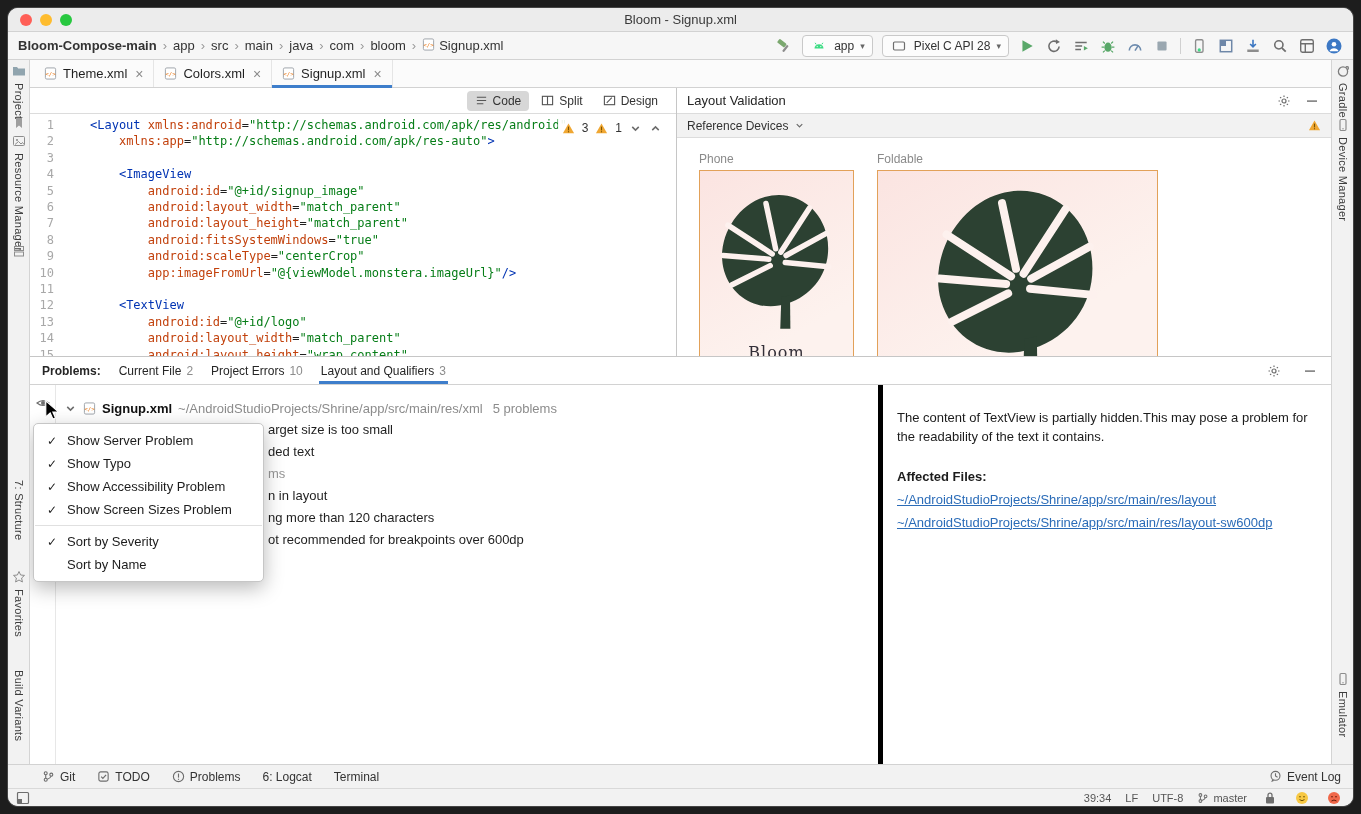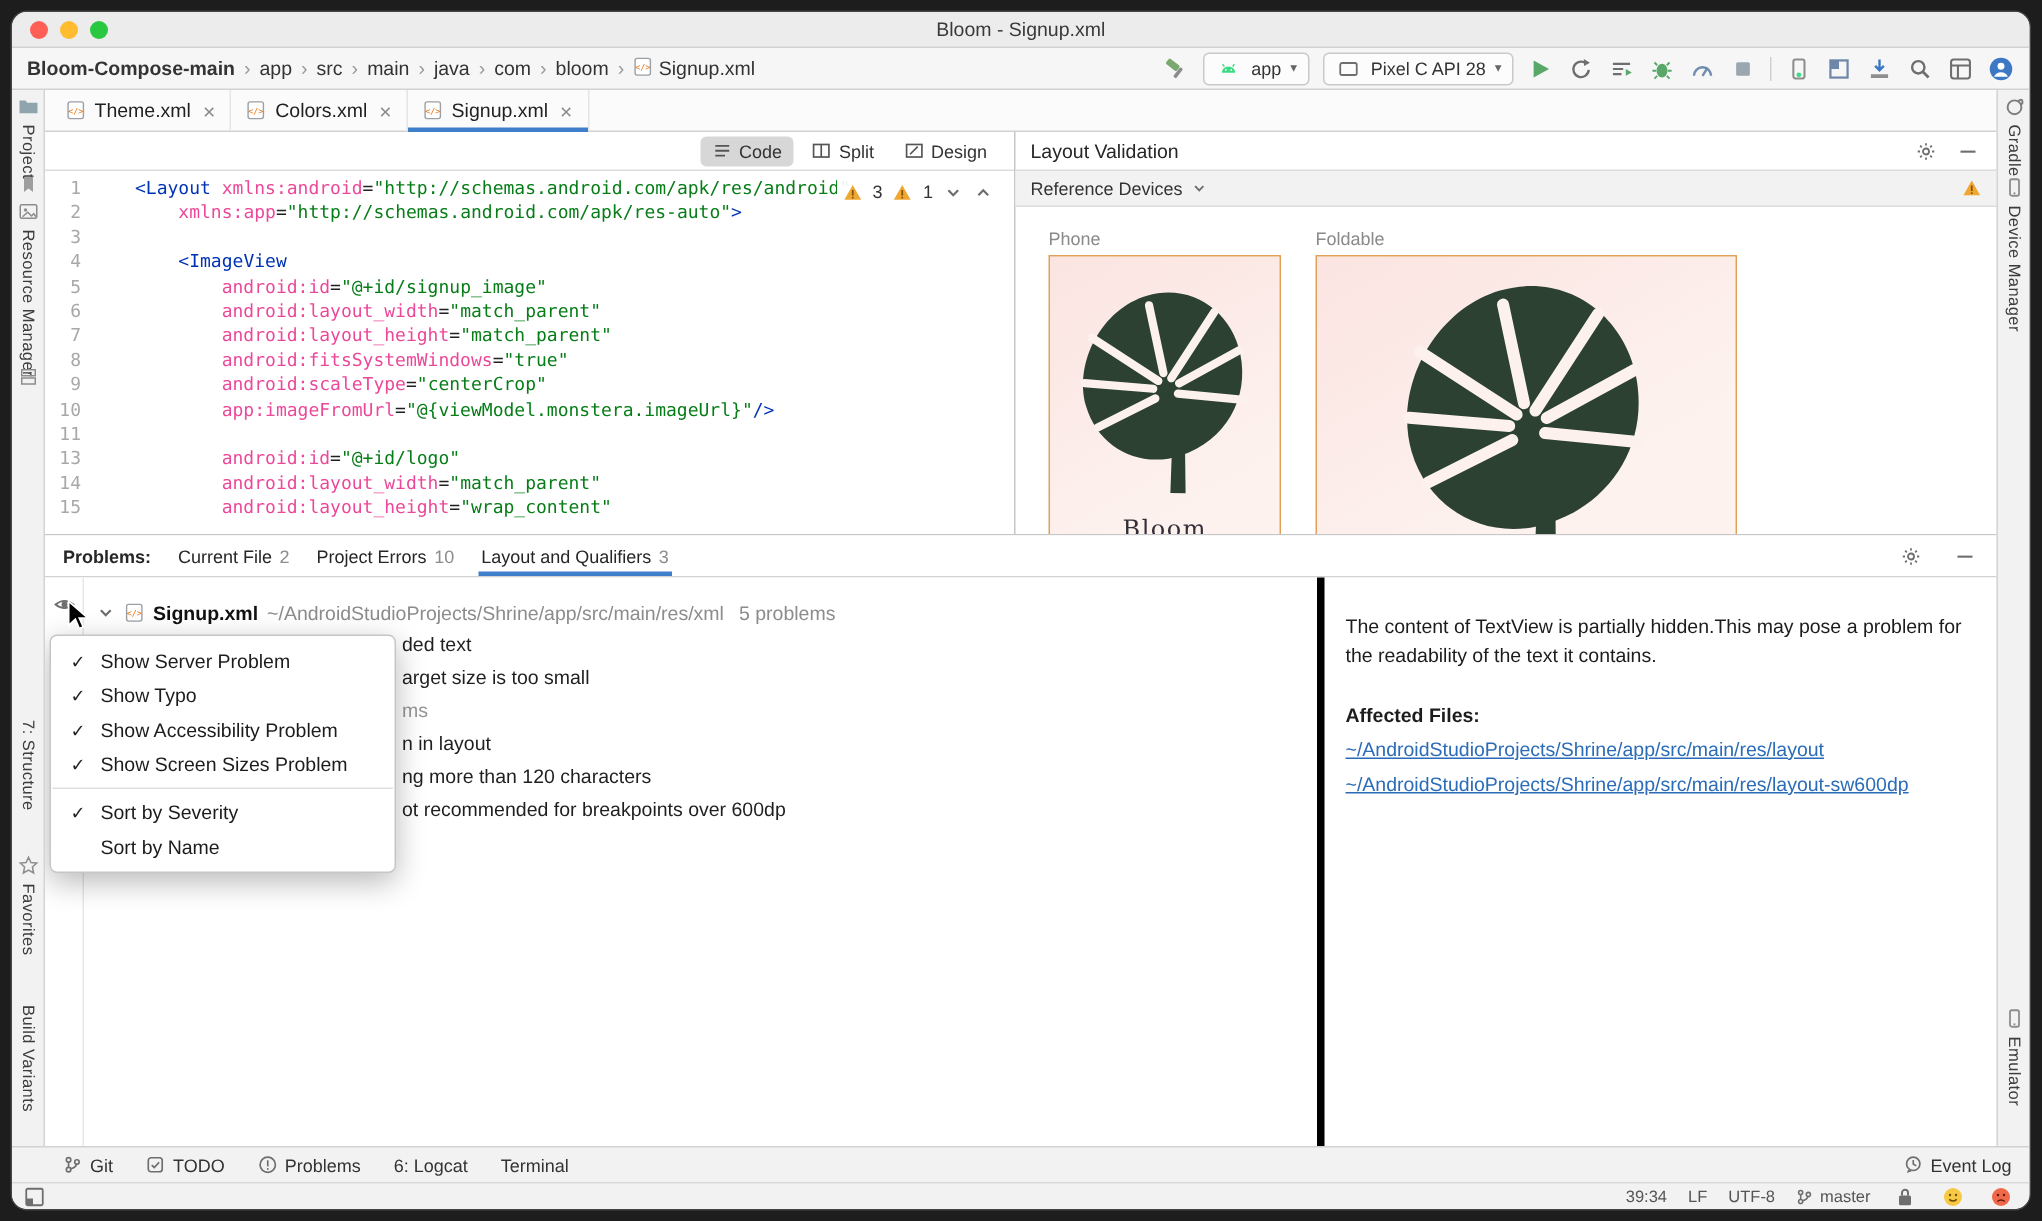--- a/index.html
+++ b/index.html
@@ -49,21 +49,21 @@
   .editor-toolbar{height:26px;flex:none;border-bottom:1px solid #dcdcdc;display:flex;align-items:center;
                   justify-content:flex-end;padding-right:10px;gap:4px;background:#fff}
   .mode-btn{display:flex;align-items:center;gap:5px;height:20px;padding:0 8px;border-radius:4px;font-size:12px;color:#333}
   .mode-btn.selected{background:#d7d7d7}
   .mode-btn svg{width:13px;height:13px}
   .code{flex:1;overflow:hidden;font-family:"DejaVu Sans Mono","Liberation Mono",monospace;
         font-size:12px;line-height:16.4px;padding-top:3px}
   .code-line{display:flex}
   .ln{flex:0 0 36px;text-align:right;padding-right:12px;color:#a8a8a8}
   .lc{white-space:pre;padding-left:24px}
-  .seg-tag{color:#0033b3}.seg-attr{color:#ec4899}.seg-str{color:#067d17}.seg-pl{color:#202020}
+  .seg-tag{color:#0033b3}.seg-attr{color:#c2410c}.seg-str{color:#067d17}.seg-pl{color:#202020}
   .warn-widget{position:absolute;top:31px;right:10px;display:flex;align-items:center;gap:7px;
                font-size:12px;color:#333;background:rgba(255,255,255,.92);padding:2px 4px}
   .warn-widget svg{width:13px;height:13px}
   
   .validation{flex:1;background:#fff;border-left:1px solid #c6c6c6;display:flex;flex-direction:column;min-width:0}
   .vheader{height:26px;flex:none;border-bottom:1px solid #dcdcdc;display:flex;align-items:center;
            padding:0 10px;font-size:13px;color:#262626;gap:10px}
   .vsub{height:24px;flex:none;background:#f2f2f2;border-bottom:1px solid #dcdcdc;display:flex;
         align-items:center;padding:0 10px;font-size:12px;color:#333;gap:6px}
   .spacer{flex:1}
@@ -431,20 +431,24 @@
               </div>
               <div class="code-line">
                 <span class="ln">10</span>
                 <span class="lc"><span class="seg-pl">        </span><span class="seg-attr">app:imageFromUrl</span><span class="seg-pl">=</span><span class="seg-str">"@{viewModel.monstera.imageUrl}"</span><span class="seg-tag">/&gt;</span></span>
               </div>
               <div class="code-line">
                 <span class="ln">11</span>
                 <span class="lc"></span>
               </div>
               <div class="code-line">
+                <span class="ln">12</span>
+                <span class="lc"><span class="seg-pl">    </span><span class="seg-tag">&lt;TextView</span></span>
+              </div>
+              <div class="code-line">
                 <span class="ln">13</span>
                 <span class="lc"><span class="seg-pl">        </span><span class="seg-attr">android:id</span><span class="seg-pl">=</span><span class="seg-str">"@+id/logo"</span></span>
               </div>
               <div class="code-line">
                 <span class="ln">14</span>
                 <span class="lc"><span class="seg-pl">        </span><span class="seg-attr">android:layout_width</span><span class="seg-pl">=</span><span class="seg-str">"match_parent"</span></span>
               </div>
               <div class="code-line">
                 <span class="ln">15</span>
                 <span class="lc"><span class="seg-pl">        </span><span class="seg-attr">android:layout_height</span><span class="seg-pl">=</span><span class="seg-str">"wrap_content"</span></span>
@@ -593,22 +597,22 @@
                   </svg>
                 <svg viewBox="0 0 14 14">
                     <rect x="1.5" y="1" width="11" height="12" rx="1.5" fill="#fff" stroke="#9aa0a6"></rect>
                     <text x="7" y="9.5" font-size="6" fill="#e8710a" text-anchor="middle" font-family="monospace">&lt;/&gt;</text>
                   </svg>
                 <span class="pfile-name">Signup.xml</span>
                 <span class="pfile-path">~/AndroidStudioProjects/Shrine/app/src/main/res/xml</span>
                 <span class="pfile-summary">5 problems</span>
               </div>
               <div id="prows">
+                  <div class="prow">arget size is too small</div>
                   <div class="prow">ded text</div>
-                  <div class="prow">arget size is too small</div>
                   <div class="prow muted">ms</div>
                   <div class="prow">n in layout</div>
                   <div class="prow">ng more than 120 characters</div>
                   <div class="prow">ot recommended for breakpoints over 600dp</div>
                 </div>
             </div>
             <div class="menu" id="menu">
                 <div class="menu-item">
                   <span class="menu-check">✓</span>
                   <span>Show Server Problem</span>

